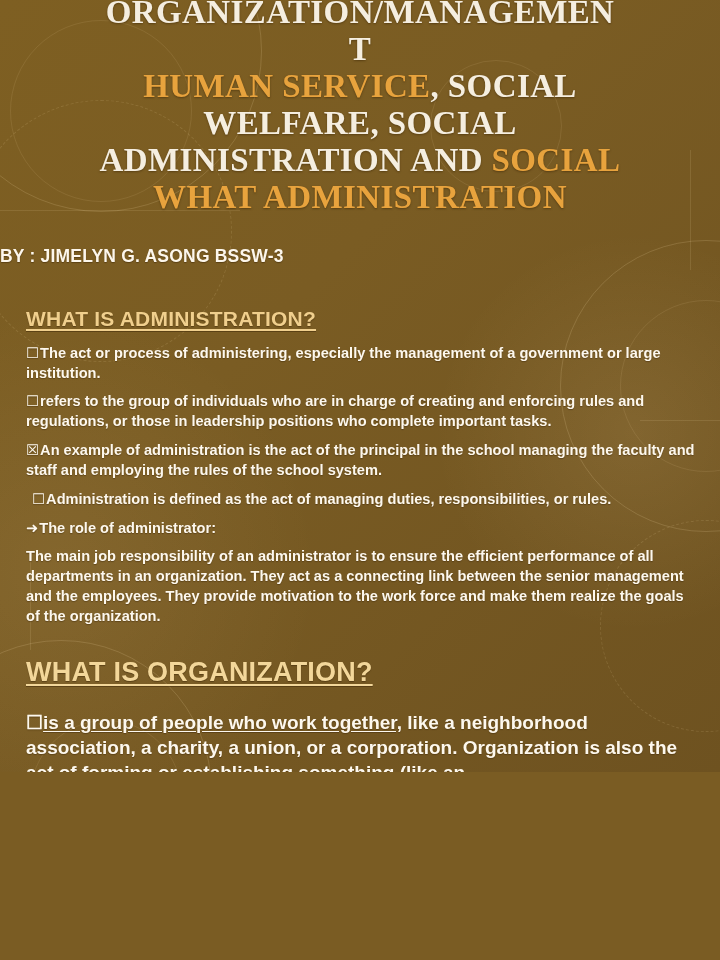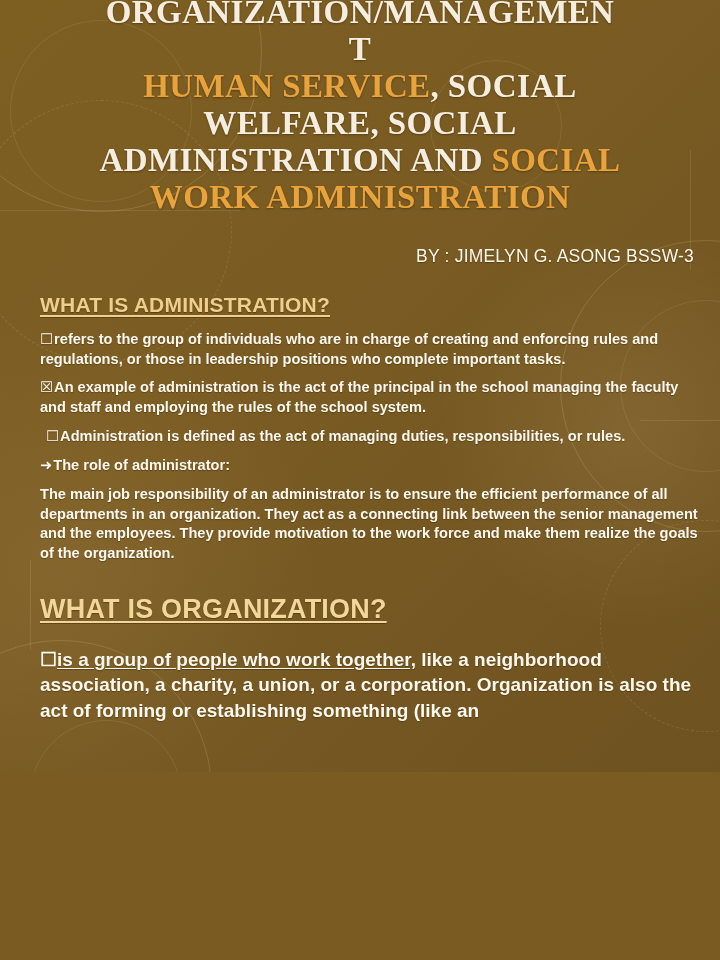--- a/index.html
+++ b/index.html
@@ -56,34 +56,33 @@
     color: #f3ead9;
     text-shadow: 0 1px 2px rgba(60,38,6,0.55);
     margin-top: -6px;
   }
   .title-block .orange { color: #e8a33d; }
   .title-block .cream { color: #f5eee0; }
   .t-line { display: block; }
 
   .byline {
     position: relative;
-    text-align: right;
     padding-right: 26px;
     margin-top: 30px;
     font-size: 17.5px;
-    font-weight: normal;
+    font-weight: bold;
     color: #fdf7ec;
     letter-spacing: 0.2px;
     text-shadow: 0 1px 1px rgba(60,38,6,0.5);
   }
 
   .body-wrap {
     position: relative;
-    padding: 0 22px 0 40px;
-    margin-top: 26px;
+    padding: 0 22px 0 26px;
+    margin-top: 40px;
     color: #fdf8ee;
   }
 
   h2.section {
     font-size: 21px;
     font-weight: bold;
     color: #f0cf8d;
     text-decoration: underline;
     text-underline-offset: 3px;
     margin: 0 0 13px 0;
@@ -162,30 +161,33 @@
     </span>
     <span class="t-line">
       <span class="cream">WELFARE, SOCIAL</span>
     </span>
     <span class="t-line">
       <span class="cream">ADMINISTRATION</span>
       <span class="cream">AND</span>
       <span class="orange">SOCIAL</span>
     </span>
     <span class="t-line">
-      <span class="orange">WORK ADMINISTRATION</span>
+      <span class="orange">WHAT ADMINISTRATION</span>
     </span>
   </div>
 
   <div class="byline">BY : JIMELYN G. ASONG BSSW-3</div>
 
   <div class="body-wrap">
 
     <h2 class="section">WHAT IS ADMINISTRATION?</h2>
 
+    <p class="bullet">
+      <span class="mk">☐</span><span>The act or process of administering, especially the management of a government or large institution.</span>
+    </p>
     <p class="bullet">
       <span class="mk">☐</span><span>refers to the group of individuals who are in charge of creating and enforcing rules and regulations, or those in leadership positions who complete important tasks.</span>
     </p>
     <p class="bullet">
       <span class="mk">☒</span><span>An example of administration is the act of the principal in the school managing the faculty and staff and employing the rules of the school system.</span>
     </p>
     <p class="bullet indent">
       <span class="mk">☐</span><span>Administration is defined as the act of managing duties, responsibilities, or rules.</span>
     </p>
     <p class="bullet">

